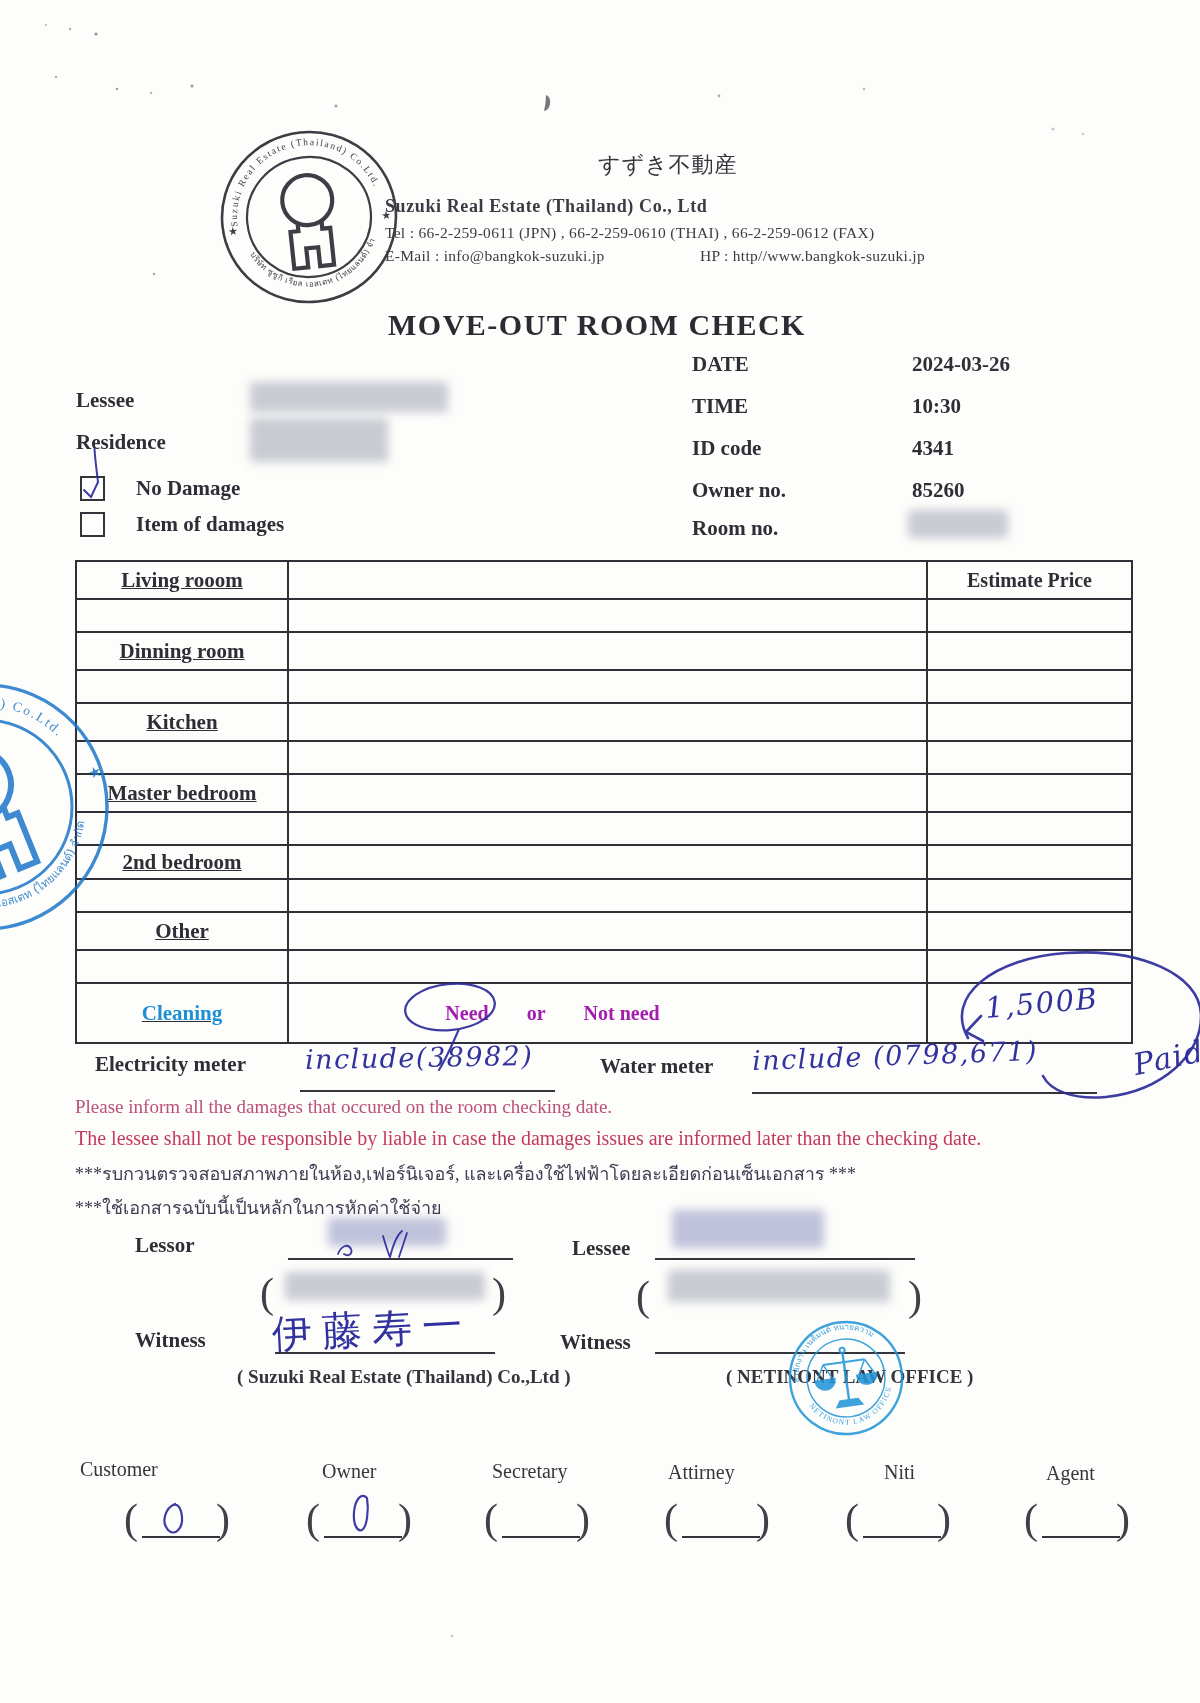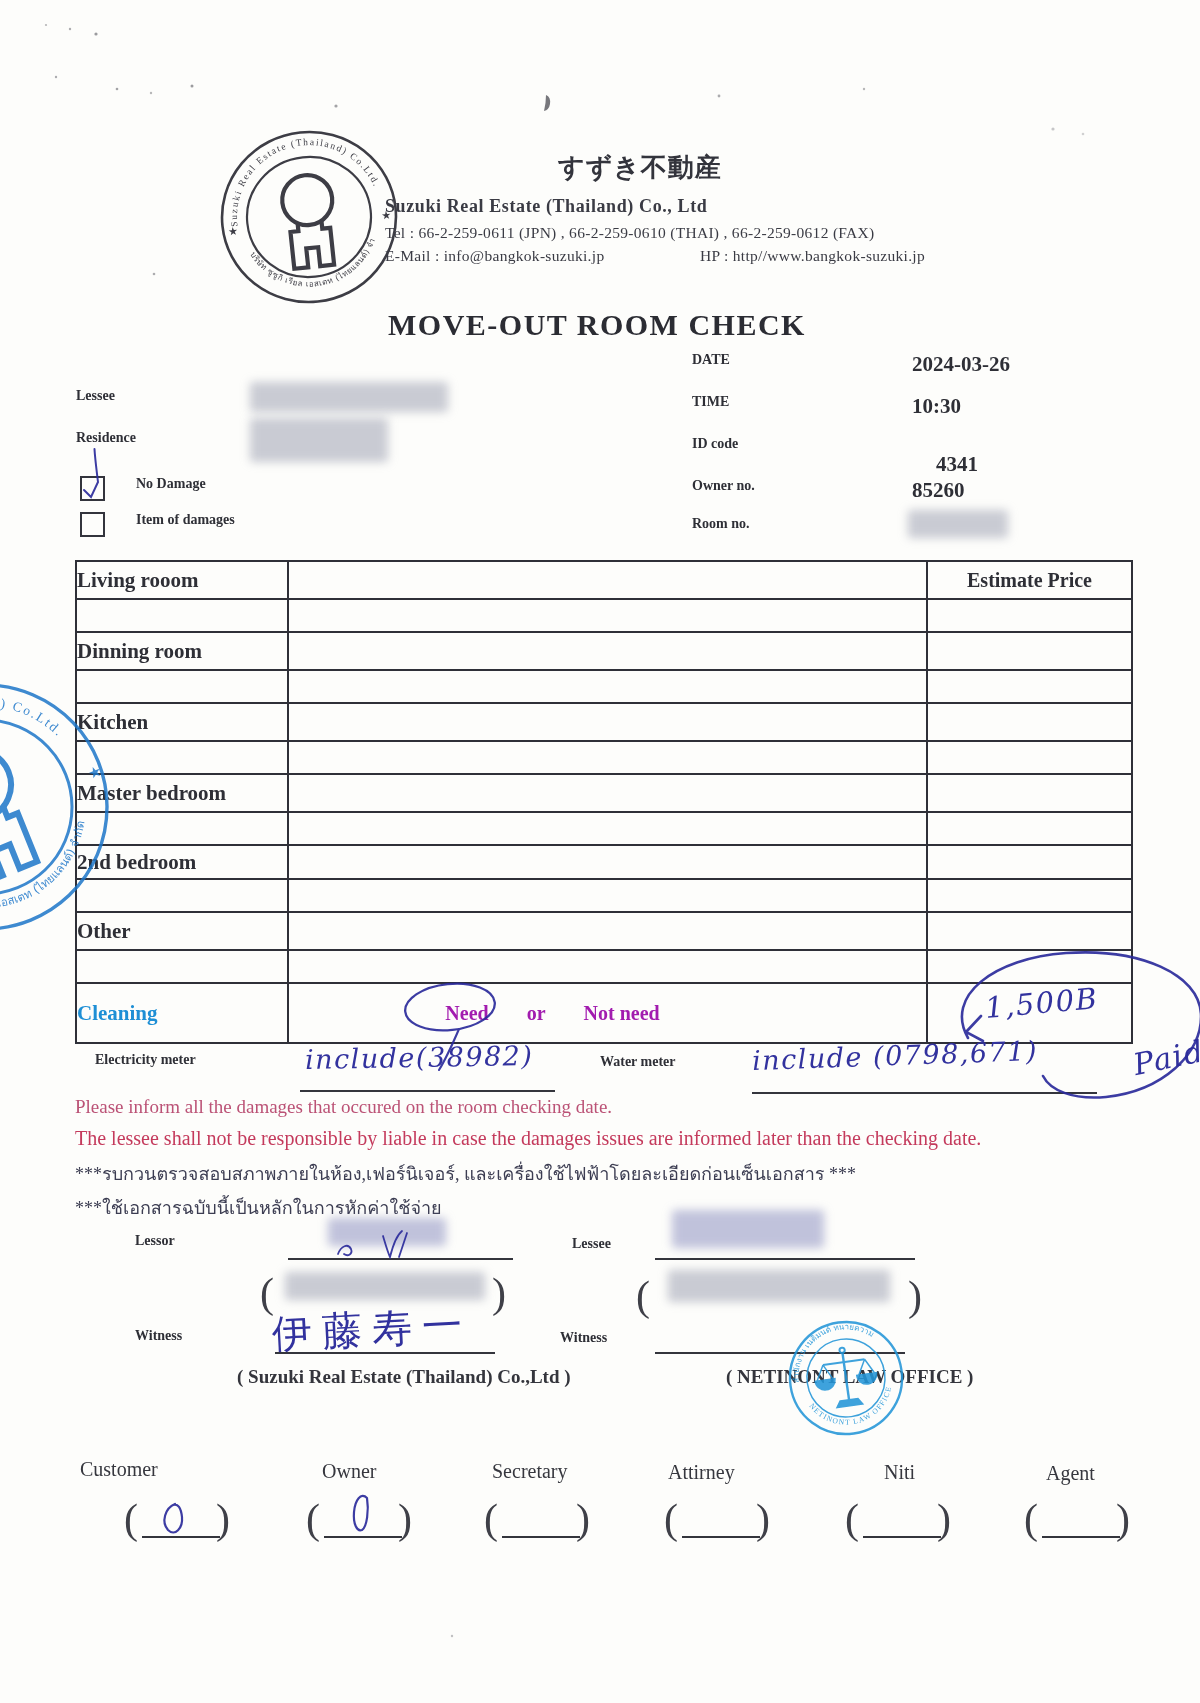--- a/index.html
+++ b/index.html
@@ -1,31 +1,31 @@
 <!DOCTYPE html>
 <html><head>
 <meta charset="utf-8">
 <style>
   html,body{margin:0;padding:0;background:#e8e8e8;}
   .page{position:relative;width:1200px;height:1703px;background:#fdfdfb;margin:0 auto;
         overflow:hidden;font-family:"Liberation Serif","DejaVu Serif",serif;color:#2e2f36;}
   .abs{position:absolute;}
-  .lbl{font-weight:bold;font-size:14px;color:#2e2f36;white-space:nowrap;}
+  .lbl{font-weight:bold;font-size:21px;color:#2e2f36;white-space:nowrap;}
   .val{font-weight:bold;font-size:21px;color:#2e2f36;white-space:nowrap;}
   .small{font-size:15.5px;letter-spacing:.3px;color:#3a3b44;white-space:nowrap;}
   .company{font-size:18px;font-weight:600;letter-spacing:.6px;color:#3a3b44;white-space:nowrap;}
-  .jp{font-size:26px;font-weight:bold;letter-spacing:1px;color:#33343c;white-space:nowrap;}
+  .jp{font-size:22px;font-weight:normal;letter-spacing:1px;color:#33343c;white-space:nowrap;margin-left:40px;}
   .doc-title{font-size:30px;font-weight:bold;letter-spacing:1.5px;color:#2b2c33;white-space:nowrap;}
   .blur{position:absolute;background:rgba(150,153,172,.5);filter:blur(5px);border-radius:3px;}
   .blur.violet{background:rgba(118,122,180,.45);}
   .uline{position:absolute;border-top:2.5px solid #34353c;height:0;}
   .checkbox{position:absolute;width:21px;height:21px;border:2.4px solid #33343c;background:transparent;}
   table.damage{position:absolute;left:75px;top:560px;width:1050px;border-collapse:collapse;table-layout:fixed;}
   table.damage td{border:2.3px solid #2f3038;padding:0;vertical-align:middle;}
-  td.c1{width:210px;text-align:left;}
+  td.c1{width:210px;text-align:center;text-decoration:underline;}
   td.c2{width:637px;}
   td.c3{width:203px;text-align:center;}
   .room-lbl{font-weight:bold;font-size:21px;color:#2e2f36;}
   .est-lbl{font-weight:bold;font-size:20px;color:#2e2f36;}
   .blue{color:#1e8fd5;}
   .clean-row{display:flex;justify-content:center;gap:38px;transform:translateX(-55px);
              font-weight:bold;font-size:20px;color:#a21caf;}
   .hand{position:absolute;font-family:"DejaVu Serif",serif;font-style:italic;color:#32329e;
         letter-spacing:1.5px;white-space:nowrap;}
   .pink1{font-size:19px;color:#bb5276;white-space:nowrap;}
@@ -83,21 +83,21 @@
   <div class="abs lbl" style="left:136px;top:476px;">No Damage</div>
 
   <div class="checkbox" style="left:80px;top:512px;"></div>
   <div class="abs lbl" style="left:136px;top:512px;">Item of damages</div>
 
   <div class="abs lbl" style="left:692px;top:352px;">DATE</div>
   <div class="abs val" style="left:912px;top:352px;">2024-03-26</div>
   <div class="abs lbl" style="left:692px;top:394px;">TIME</div>
   <div class="abs val" style="left:912px;top:394px;">10:30</div>
   <div class="abs lbl" style="left:692px;top:436px;">ID code</div>
-  <div class="abs val" style="left:912px;top:452px;margin-left:24px;">4341</div>
+  <div class="abs val" style="left:912px;top:436px;">4341</div>
   <div class="abs lbl" style="left:692px;top:478px;">Owner no.</div>
   <div class="abs val" style="left:912px;top:478px;">85260</div>
   <div class="abs lbl" style="left:692px;top:516px;">Room no.</div>
   <div class="blur" style="left:908px;top:510px;width:100px;height:28px;"></div>
 
   <table class="damage">
     <tbody>
         <tr style="height:38px;">
       <td class="c1"><span class="room-lbl">Living rooom</span></td>
       <td class="c2"></td>

